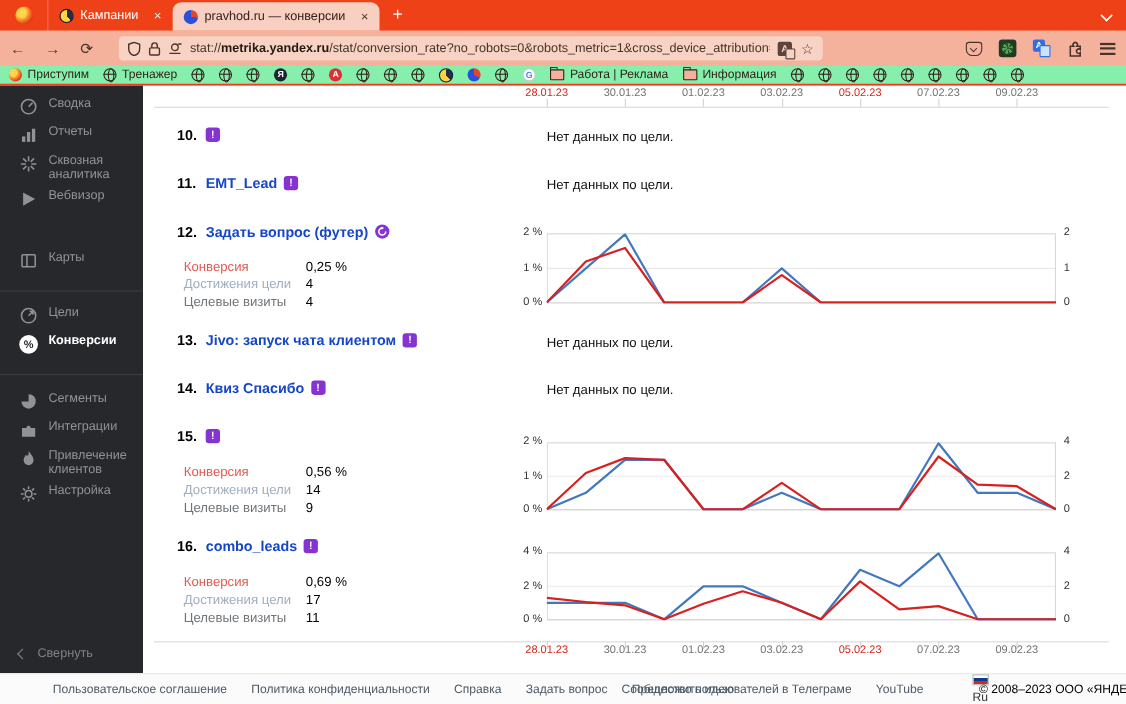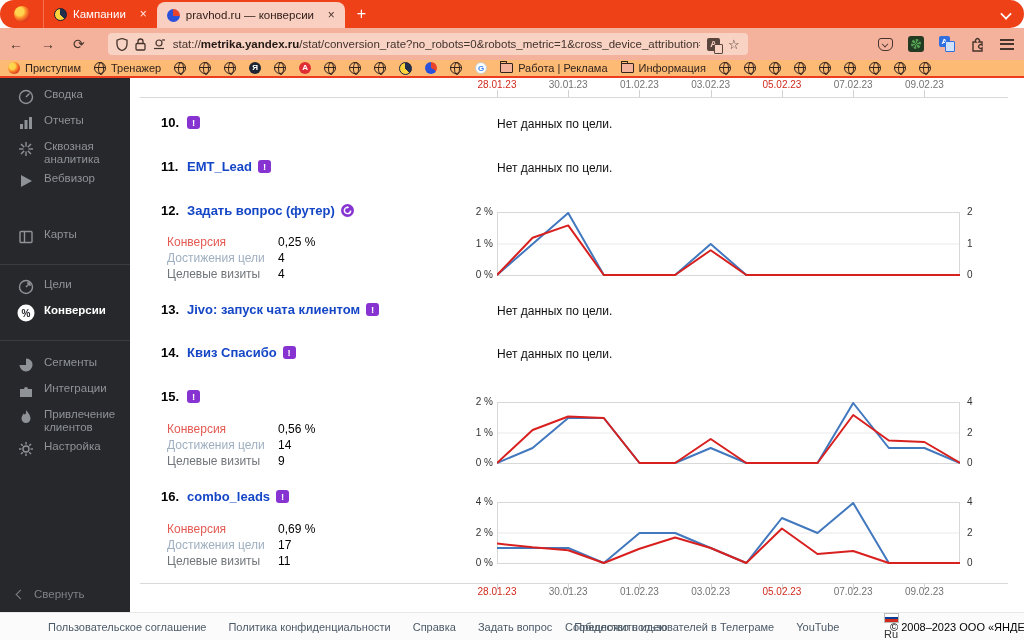--- a/index.html
+++ b/index.html
@@ -1,20 +1,20 @@
 <!DOCTYPE html>
 <html><head>
 <meta charset="utf-8">
 <style>
   * { margin:0; padding:0; box-sizing:border-box; }
   html,body { width:1024px; height:640px; overflow:hidden; }
   body { font-family:"Liberation Sans", sans-serif; background:#fff; position:relative; }
 
   
-  .tabbar { position:absolute; left:0; top:0; width:1024px; height:28px; background:#ef4117; display:flex; align-items:center;border-radius:14px; }
+  .tabbar { position:absolute; left:0; top:0; width:1024px; height:28px; background:#ef4117; display:flex; align-items:center; }
   .fx-app { width:44px; height:28px; display:flex; align-items:center; justify-content:center; border-right:1px solid rgba(255,255,255,.25); }
   .fx-logo { width:16px; height:16px; border-radius:50%; background:radial-gradient(circle at 35% 35%, #ffd54d 0 28%, #ff8a2a 45%, #d8341c 75%, #a4220f 100%); }
   .tab { display:flex; align-items:center; gap:6px; height:28px; padding:0 10px; color:#fff; font-size:11.5px; max-width:190px; }
   .tab .tab-title { white-space:nowrap; overflow:hidden; max-width:128px; }
   .tab .tab-close { font-size:12px; opacity:.9; margin-left:8px; }
   .tab.active { background:#f8cfc0; color:#33201a; border-radius:8px 8px 0 0; margin-top:2px; height:26px; }
   .favicon { width:13px; height:13px; border-radius:50%; flex:0 0 13px; }
   .fav-direct { background:conic-gradient(#23304d 0 140deg, #ffd43d 140deg 360deg); border:1px solid #14203a; }
   .fav-metrika { background:conic-gradient(#e8442c 0 95deg, #2b50da 95deg 360deg); }
   .newtab-btn { color:#fff; font-size:16px; padding:0 12px; line-height:26px; }
@@ -35,21 +35,21 @@
   .pocket { width:15px; height:13px; border:1.5px solid #46332b; border-radius:3px 3px 6px 6px; position:relative; }
   .pocket::before { content:""; position:absolute; left:3px; top:2px; width:5px; height:5px; border-right:1.5px solid #46332b; border-bottom:1.5px solid #46332b; transform:rotate(45deg) scale(.8); }
   .ext-green { width:16px; height:16px; border-radius:3px; background:#223a22; position:relative; }
   .ext-green::before { content:""; position:absolute; left:3px; top:3px; width:10px; height:10px; border-radius:50%; background:repeating-conic-gradient(#57a157 0 30deg, #2c5a2c 30deg 60deg); }
   .ext-translate { width:16px; height:16px; position:relative; }
   .ext-translate::before { content:"A"; position:absolute; left:0; top:0; width:11px; height:11px; background:#2f6fe0; border-radius:2px; color:#fff; font-size:8px; font-weight:bold; text-align:center; line-height:11px; }
   .ext-translate::after { content:""; position:absolute; right:0; bottom:0; width:8px; height:9px; background:#cfe0fb; border:1px solid #2f6fe0; border-radius:1px; }
   .hamburger { width:14px; height:11px; border-top:2px solid #46332b; border-bottom:2px solid #46332b; position:relative; }
   .hamburger::before { content:""; position:absolute; left:0; top:2.5px; width:14px; height:2px; background:#46332b; }
 
-  .bookmarksbar { position:absolute; left:0; top:60px; width:1024px; height:16px; background:#fdba74; display:flex; align-items:center; gap:13px; padding-left:8px; font-size:11px; color:#33231d; }
+  .bookmarksbar { position:absolute; left:0; top:60px; width:1024px; height:16px; background:#86efac; display:flex; align-items:center; gap:13px; padding-left:8px; font-size:11px; color:#33231d; }
   .bm { display:flex; align-items:center; gap:5px; white-space:nowrap; }
   .bm-globe { width:12px; height:12px; border-radius:50%; border:1.3px solid #33231d; position:relative; flex:0 0 12px; }
   .bm-globe::before { content:""; position:absolute; left:3px; top:-1px; width:4px; height:11px; border:1px solid #33231d; border-radius:50%; }
   .bm-globe::after { content:""; position:absolute; left:-1px; top:4px; width:11px; height:0; border-top:1px solid #33231d; }
   .bm-circle { width:12px; height:12px; border-radius:50%; color:#fff; font-size:8px; font-weight:bold; text-align:center; line-height:12px; flex:0 0 12px; }
   .bm-folder { width:13px; height:10px; background:#f4b29d; border:1.3px solid #33231d; border-radius:1px; position:relative; flex:0 0 13px; }
   .bm-folder::before { content:""; position:absolute; left:-1px; top:-3px; width:5px; height:2px; border:1.3px solid #33231d; border-bottom:none; border-radius:1px 1px 0 0; }
   .bm-fx { width:12px; height:12px; border-radius:50%; background:radial-gradient(circle at 35% 35%, #ffd54d 0 28%, #ff8a2a 45%, #d8341c 75%, #a4220f 100%); flex:0 0 12px; }
   .chromeline { position:absolute; left:0; top:76px; width:1024px; height:2px; background:#ee3d1e; }
 

